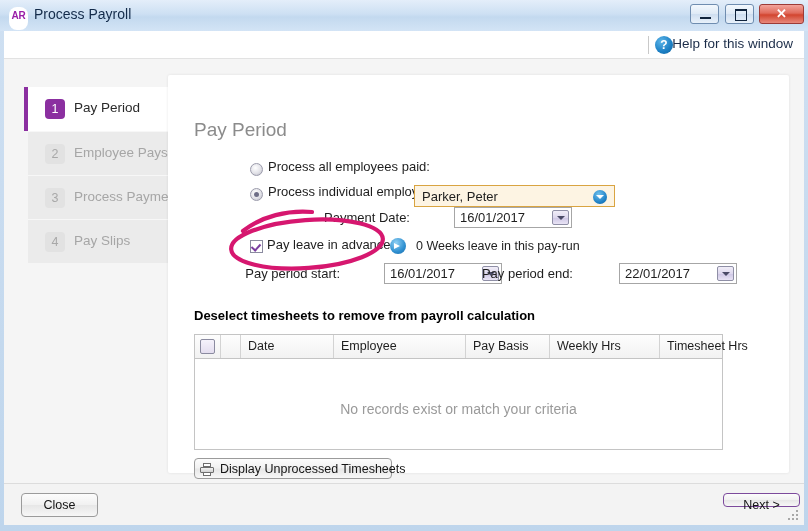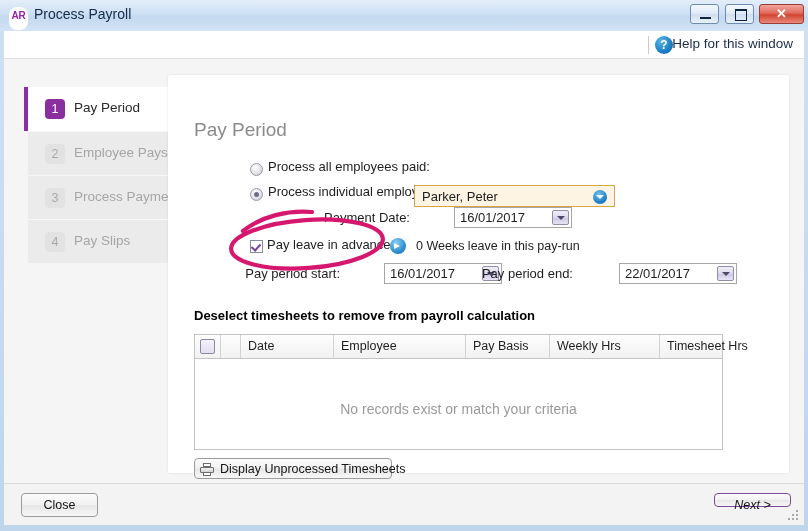--- a/index.html
+++ b/index.html
@@ -433,26 +433,25 @@
     border-top: 1px solid #dcdcdc;
     box-sizing: border-box;
   }
   .btn-close {
     left: 17px; top: 9px;
     width: 77px; height: 24px;
     line-height: 22px;
     text-align: center;
   }
   .btn-next {
-    right: 13px; top: 9px;
+    right: 4px; top: 9px;
     width: 77px; height: 14px;
     line-height: 22px;
     text-align: center;
     border: 1px solid #7c4a9c;
-    font-style: italic;
   }
   .grip {
     position: absolute;
     right: 4px; bottom: 3px;
     width: 12px; height: 12px;
   }
   .grip i {
     position: absolute;
     width: 2px; height: 2px;
     background: #a7a7a7;

